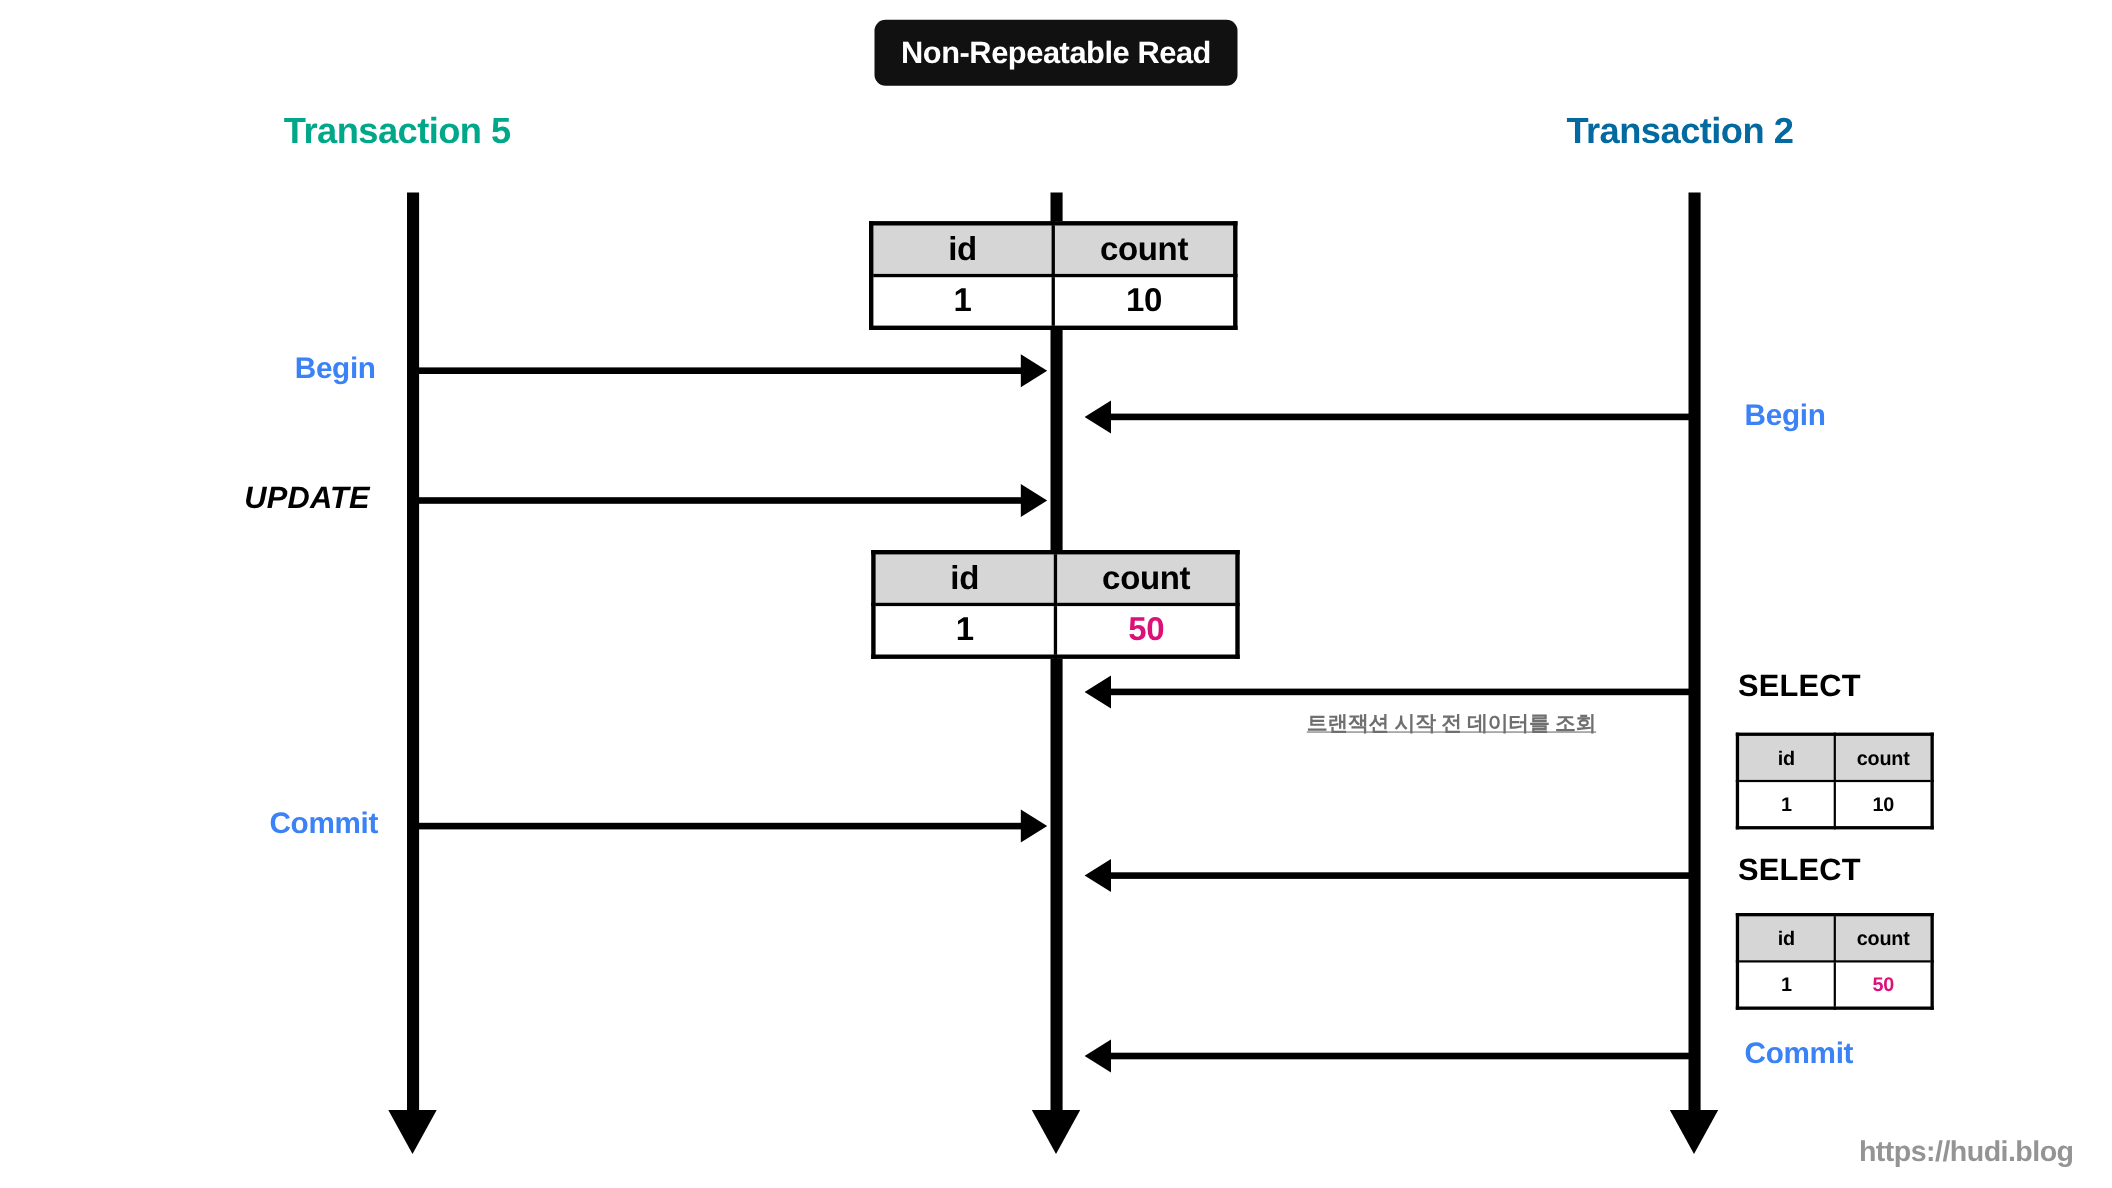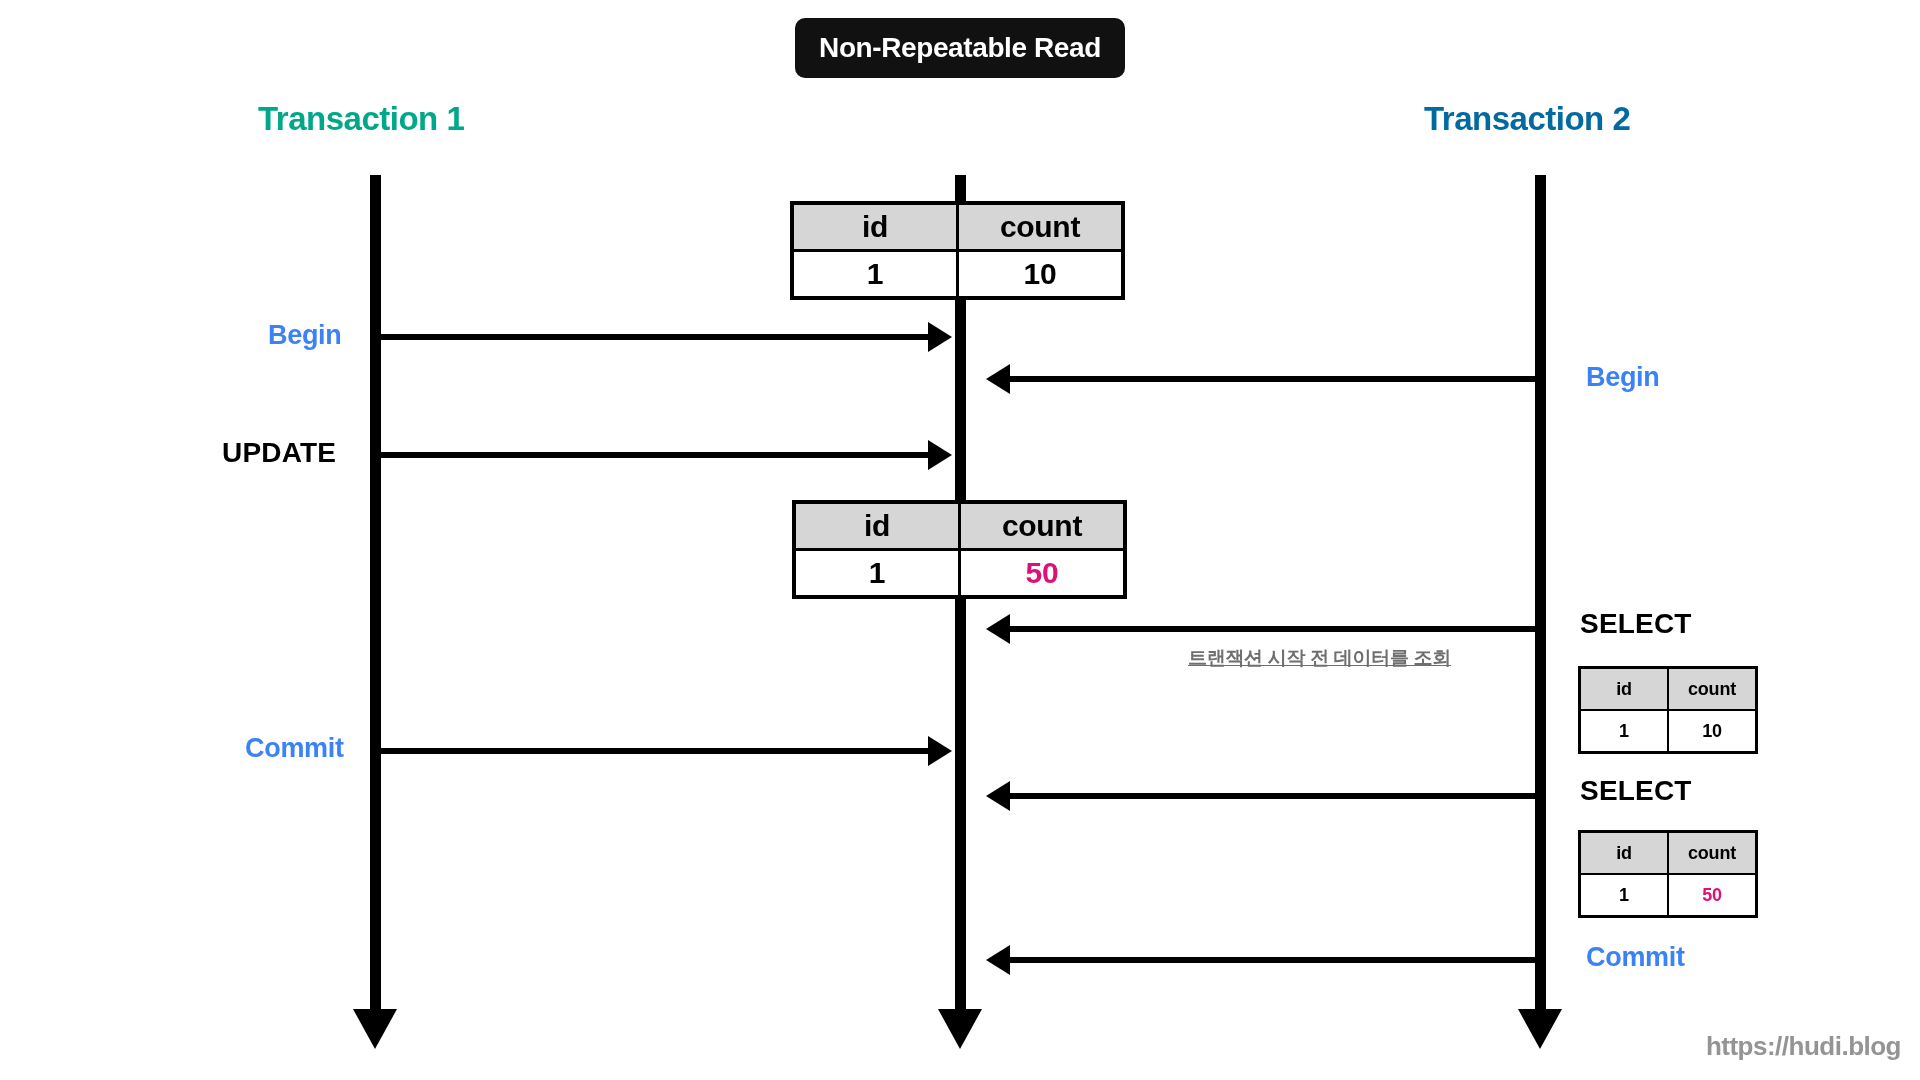--- a/index.html
+++ b/index.html
@@ -128,37 +128,37 @@
     letter-spacing:-0.2px;
   }
   .dtable.small{ border:3px solid #000000; }
   .dtable.small td{ border:2px solid #000000; }
 
   .val-hl{ color:#DD1078; }
 
   
   .watermark{
     position:absolute;
-    right:18px;bottom:18px;
+    right:34px;bottom:18px;
     color:#949494;
     font-size:26px;
     font-weight:bold;
     letter-spacing:-0.5px;
   }
 </style>
 </head>
 <body>
 
 <div id="stage">
 
   <div class="title-badge">
     <span>Non-Repeatable Read</span>
   </div>
 
-  <div class="col-head tx1">Transaction 1</div>
+  <div class="col-head tx1">Transaction 5</div>
   <div class="col-head tx2">Transaction 2</div>
 
   <div class="lifeline left"></div>
   <div class="lifeline center"></div>
   <div class="lifeline right"></div>
   <div class="lifeline-arrow left"></div>
   <div class="lifeline-arrow center"></div>
   <div class="lifeline-arrow right"></div>
 
   <table class="dtable big" style="left:790px; top:201px;">
@@ -175,21 +175,21 @@
     </table>
 
   <div class="side-label red" style="left:268px; top:320px;">Begin</div>
   <div class="msg" style="left:376px; top:334px; width:555px;"></div>
   <div class="msg-head to-right" style="left:928px; top:322px;"></div>
 
   <div class="side-label red" style="left:1586px; top:362px;">Begin</div>
   <div class="msg" style="left:1010px; top:376px; width:530px;"></div>
   <div class="msg-head to-left" style="left:986px; top:364px;"></div>
 
-  <div class="side-label black" style="left:222px; top:437px;">UPDATE</div>
+  <div class="side-label black" style="left:222px; top:437px;font-style:italic;">UPDATE</div>
   <div class="msg" style="left:376px; top:452px; width:555px;"></div>
   <div class="msg-head to-right" style="left:928px; top:440px;"></div>
 
   <table class="dtable big" style="left:792px; top:500px;">
     <tbody>
         <tr class="hdr">
       <td>id</td>
       <td>count</td>
     </tr>
     <tr>

